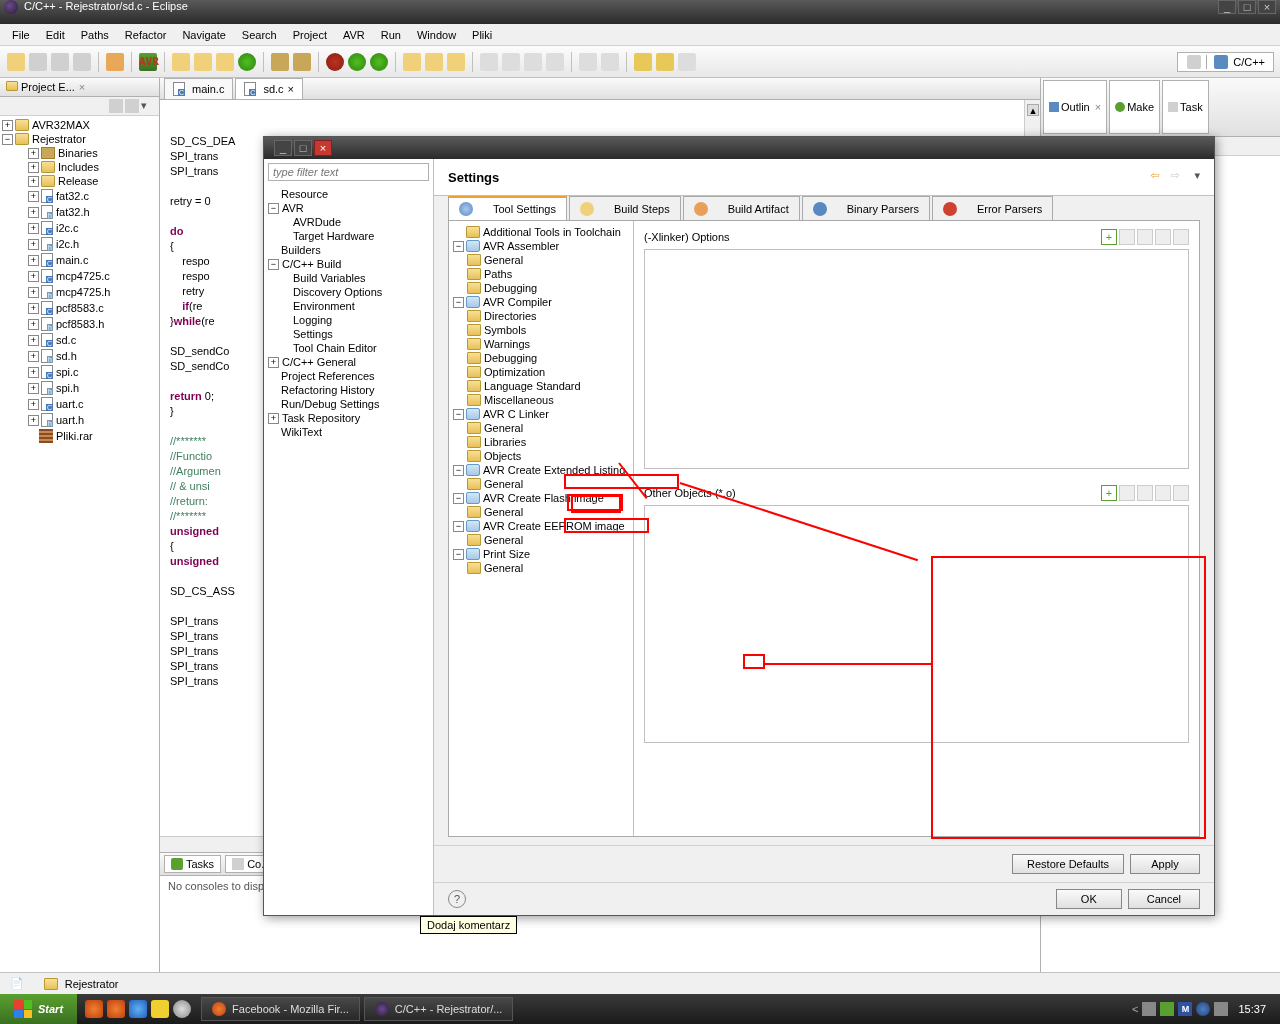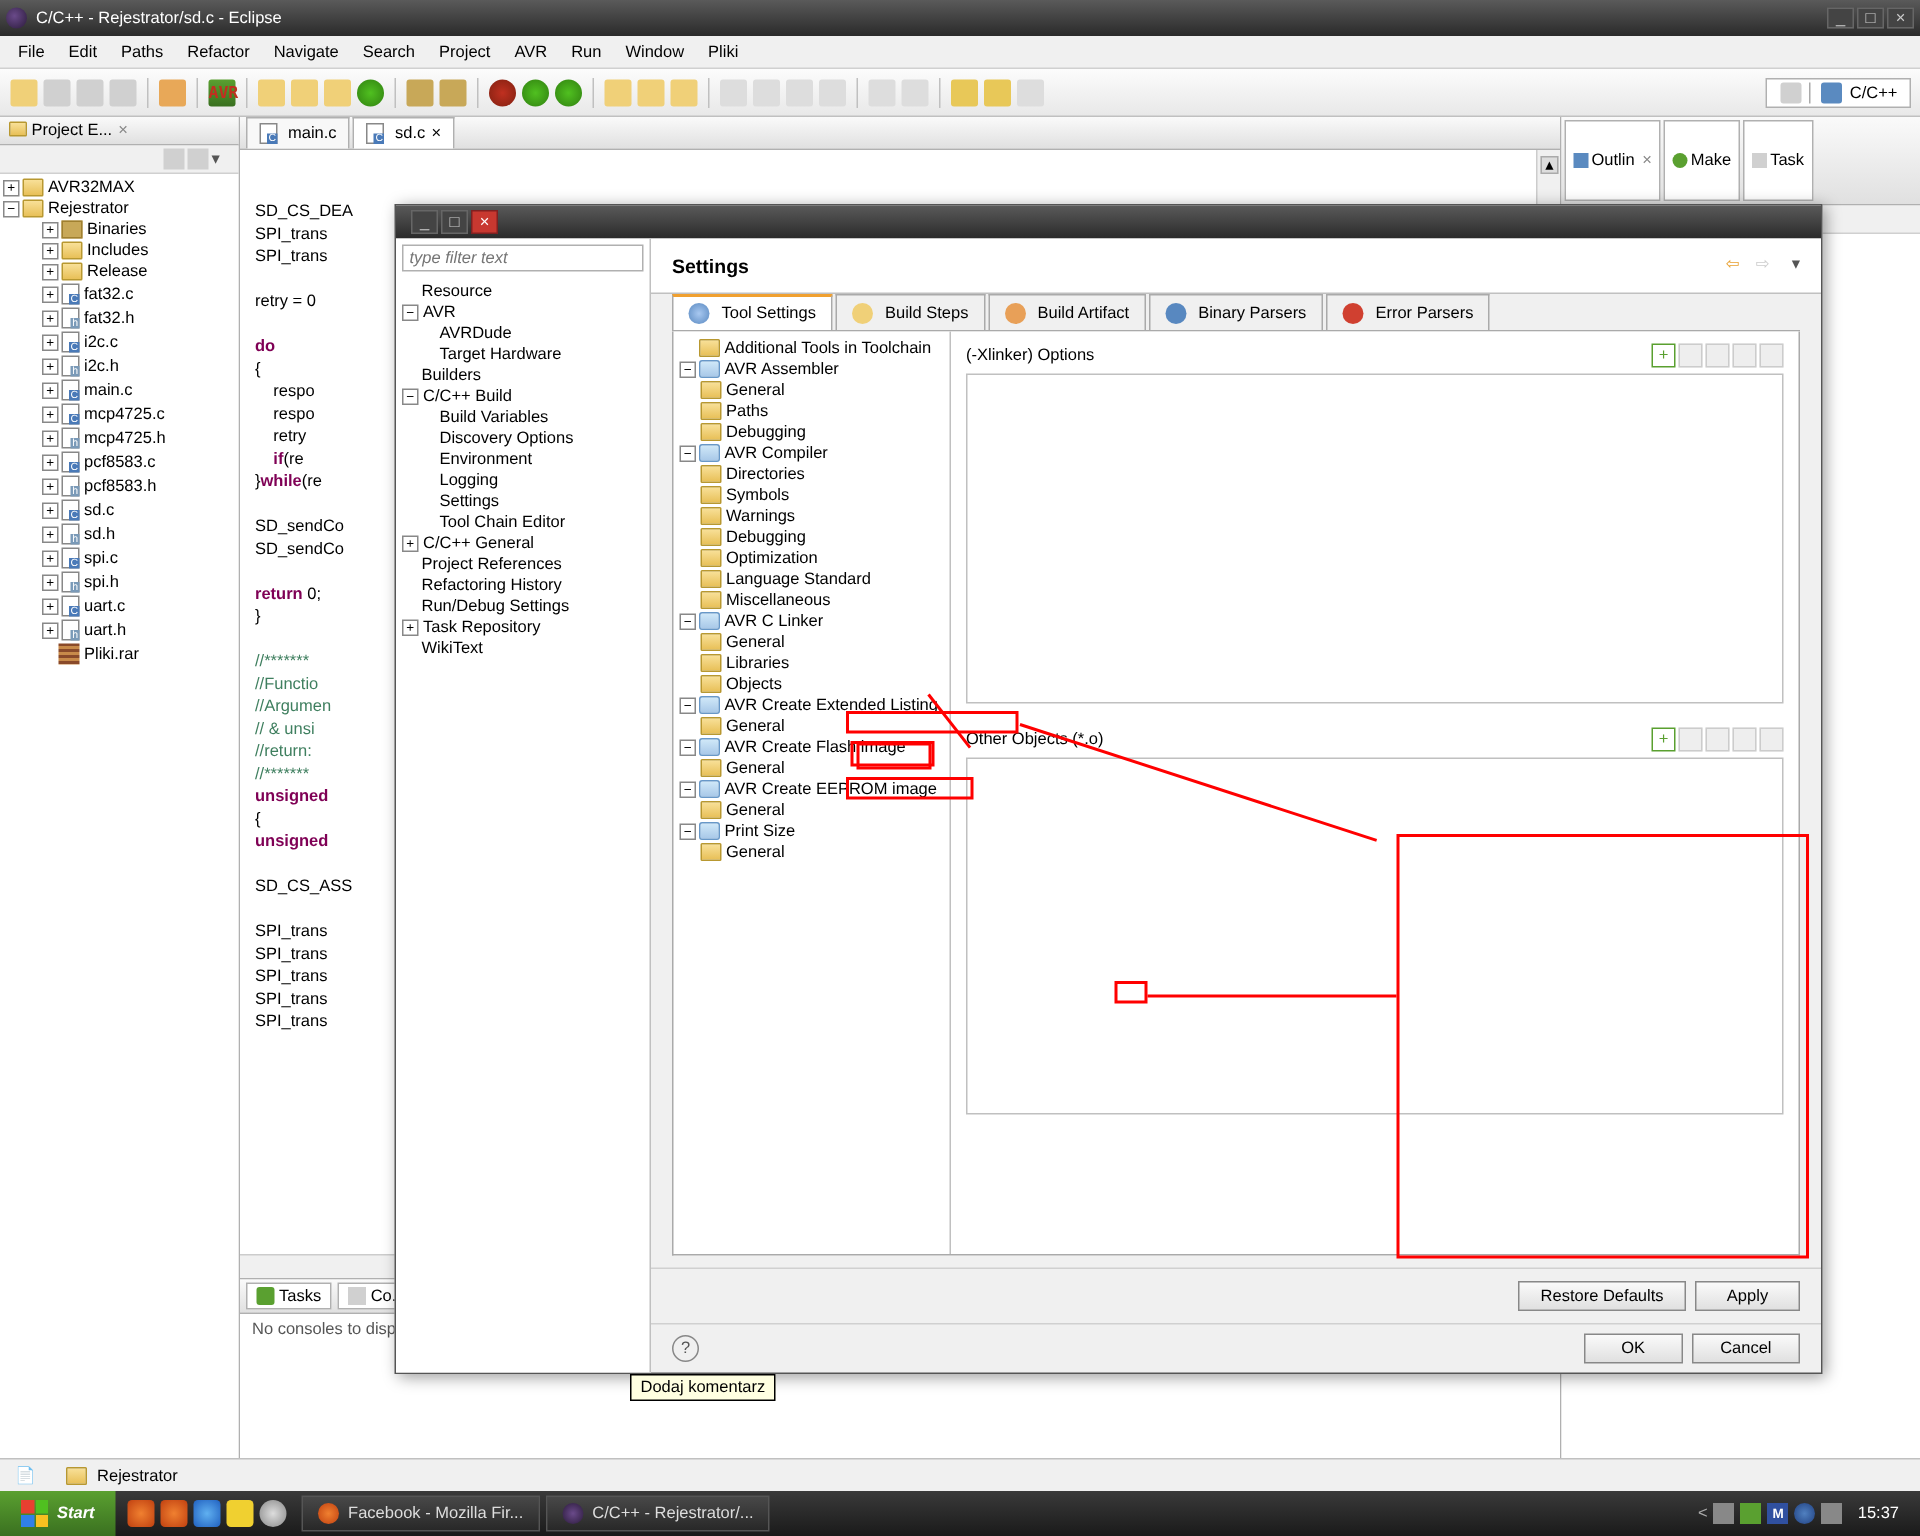--- a/index.html
+++ b/index.html
@@ -1,19 +1,19 @@
 <!DOCTYPE html>
 <html><head>
 <meta charset="utf-8">
 <style>
 * { box-sizing: border-box; margin: 0; padding: 0; font-family: Tahoma, Arial, sans-serif; font-size: 11px; }
 body { background: #ececec; overflow: hidden; width: 1280px; height: 1024px; position: relative; }
 
 
-.titlebar { background: linear-gradient(to bottom, #5a5a5a, #2a2a2a); height: 24px; display: flex; align-items: center; padding: 0 4px; color: #fff; }
+.titlebar { background: linear-gradient(to bottom, #5a5a5a, #2a2a2a); height: 24px; display: flex; padding: 0 4px; color: #fff; }
 .titlebar .eclipse-icon { width: 14px; height: 14px; background: radial-gradient(circle at 40% 40%, #6a4a8a, #2a1a3a); border-radius: 50%; margin-right: 6px; }
 .titlebar .title { flex: 1; }
 .titlebar .win-btns { display: flex; gap: 2px; }
 .titlebar .win-btn { width: 18px; height: 14px; background: #444; border: 1px solid #666; color: #ccc; text-align: center; line-height: 12px; cursor: pointer; }
 
 
 .menubar { background: #f0f0f0; height: 22px; display: flex; align-items: center; padding: 0 4px; border-bottom: 1px solid #d0d0d0; }
 .menubar span { padding: 2px 8px; cursor: pointer; }
 
 
@@ -84,21 +84,21 @@
 .dlg-right { flex: 1; display: flex; flex-direction: column; }
 .dlg-header { background: #fff; padding: 10px 14px; border-bottom: 1px solid #c0c0c0; display: flex; align-items: center; }
 .dlg-header h2 { font-size: 13px; font-weight: bold; }
 .dlg-nav-icons { margin-left: auto; display: flex; gap: 4px; }
 .nav-arrow { width: 16px; height: 16px; display: inline-block; }
 .dlg-config-row { padding: 10px 14px; display: flex; align-items: center; gap: 8px; }
 .dlg-config-row select { flex: 1; padding: 2px; border: 1px solid #aaa; }
 .dlg-config-row button { padding: 2px 8px; border: 1px solid #aaa; background: linear-gradient(#fafafa, #e8e8e8); cursor: pointer; }
 
 .dlg-tabs { display: flex; margin: 0 14px; border-bottom: 1px solid #aaa; }
-.dlg-tab { padding: 4px 10px; border: 1px solid #aaa; border-bottom: none; background: #f0f0f0; margin-right: 2px; display: flex; align-items: center; gap: 8px; cursor: pointer; font-size: 10px; }
+.dlg-tab { padding: 4px 10px; border: 1px solid #aaa; border-bottom: none; background: #f0f0f0; margin-right: 2px; display: flex; align-items: center; gap: 20px; cursor: pointer; font-size: 10px; }
 .dlg-tab.active { background: #fff; border-top: 2px solid #f0a030; }
 .dlg-tab-icon { width: 14px; height: 14px; border-radius: 50%; display: inline-block; }
 
 .dlg-content { flex: 1; margin: 0 14px 8px; background: #fff; border: 1px solid #aaa; border-top: none; display: flex; min-height: 0; }
 .settings-tree { width: 185px; border-right: 1px solid #c0c0c0; overflow: auto; padding: 4px; }
 .st-item { padding: 1px 0; display: flex; align-items: center; white-space: nowrap; cursor: pointer; }
 .st-icon { width: 14px; height: 12px; margin-right: 3px; display: inline-block; }
 .st-tool { background: linear-gradient(#f8e098, #e8c058); border: 1px solid #b89830; border-radius: 1px; }
 .st-group { background: linear-gradient(#d0e8f8, #a8c8e8); border: 1px solid #6898c8; border-radius: 2px; }
 .st-indent-1 { padding-left: 14px; }

